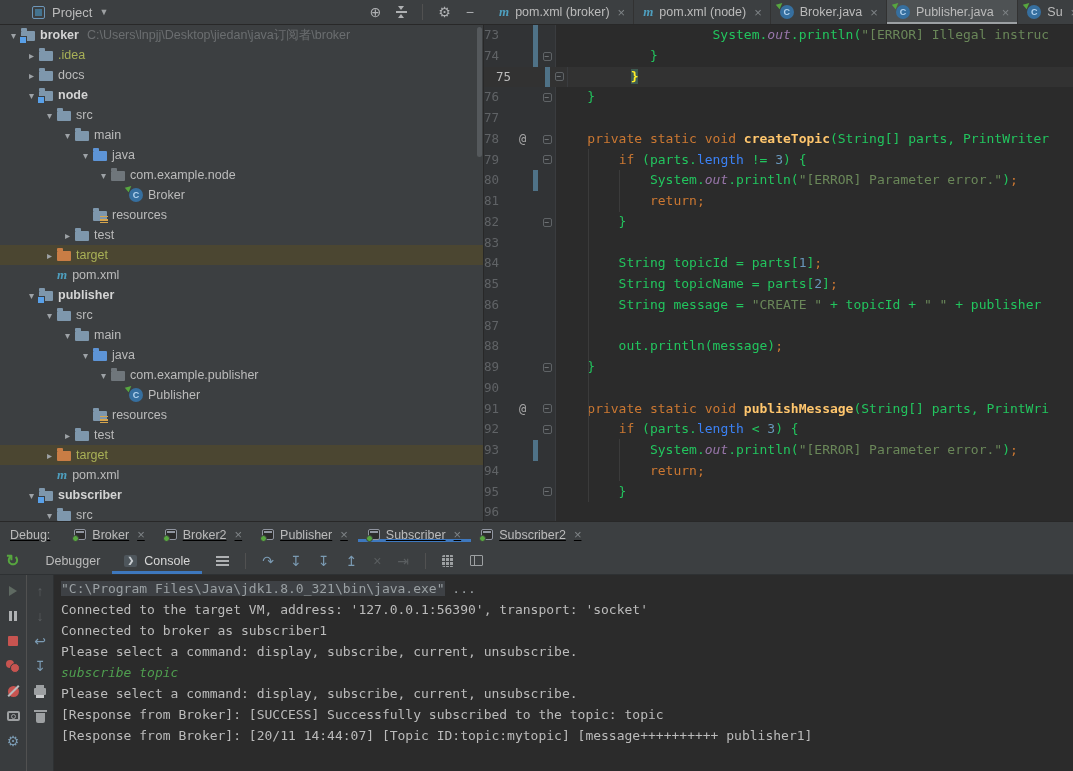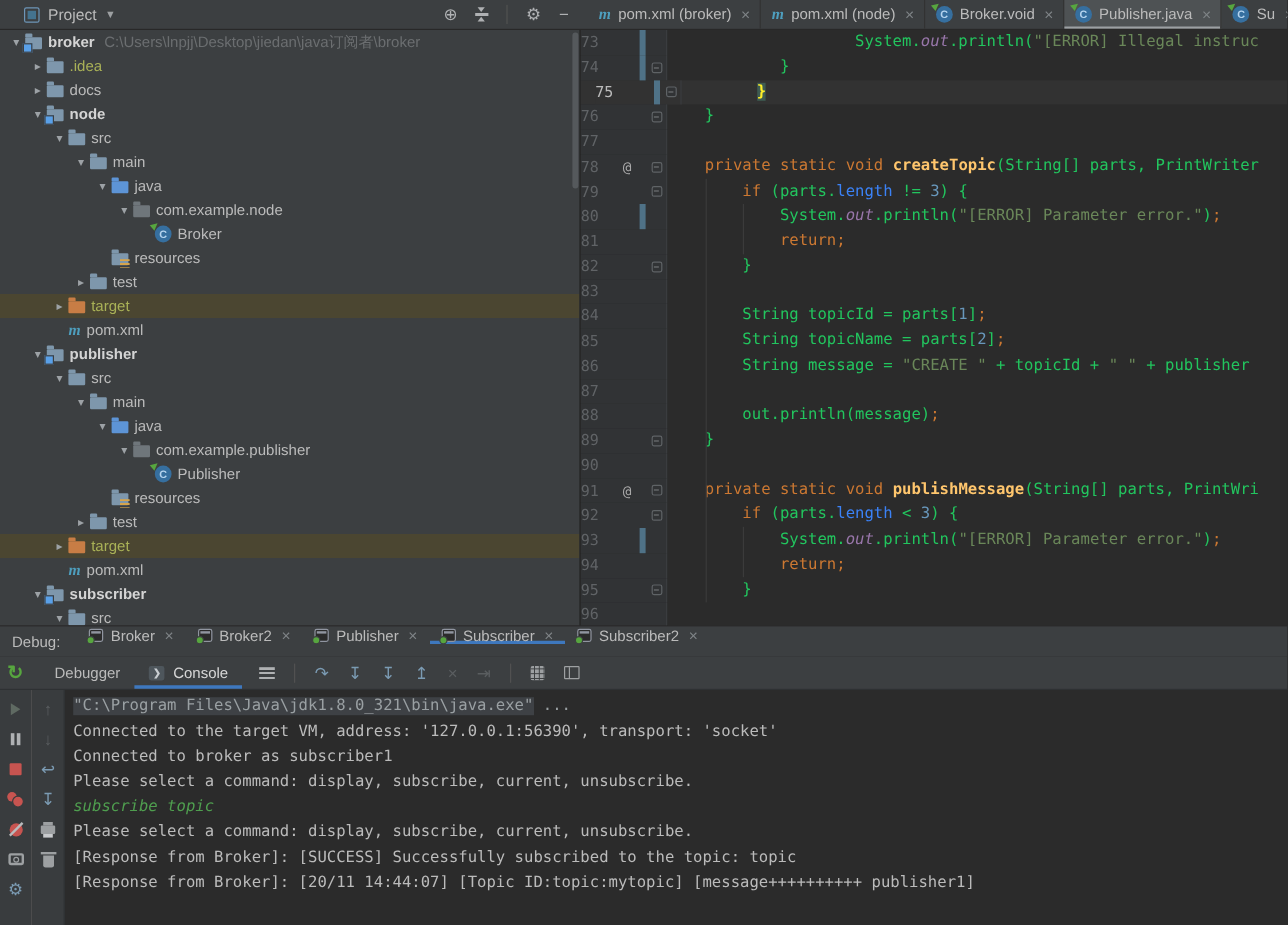--- a/index.html
+++ b/index.html
@@ -2,21 +2,21 @@
 <html><head>
 <meta charset="utf-8">
 <style>
   * { margin:0; padding:0; box-sizing:border-box; }
   html,body { width:1073px; height:771px; overflow:hidden; background:#2B2B2B;
     font-family:"Liberation Sans", sans-serif; }
   #root { position:relative; width:1073px; height:771px; background:#2B2B2B; }
 
   
   #topbar { display:flex; height:25px; background:#3C3F41; border-bottom:1px solid #282828; }
-  #project-header { width:490px; flex:none; display:flex; align-items:center; padding:0 8px 0 6px; }
+  #project-header { width:490px; flex:none; display:flex; align-items:center; padding:0 8px 0 18px; }
   .proj-icon { width:13px; height:13px; border:1px solid #6D96B8; border-radius:2px; position:relative; margin:0 7px 0 14px; }
   .proj-icon::after { content:""; position:absolute; inset:2px; background:#44738F; }
   .hdr-label { color:#BBBBBB; font-size:13px; }
   .caret { color:#9DA0A2; font-size:9px; margin-left:7px; }
   .hdr-icons { margin-left:auto; display:flex; align-items:center; gap:15px; padding-right:8px; }
   .tool-ic { color:#AFB1B3; font-size:14px; line-height:14px; cursor:default; }
   .vsep { width:1px; height:16px; background:#515151; }
 
   
   #tabbar { flex:1; display:flex; align-items:stretch; overflow:hidden; }
@@ -69,21 +69,21 @@
   .gutsep { width:1px; flex:none; background:#3A3C3F; }
   pre.ct { flex:1; margin:0; font:13px/20.75px "DejaVu Sans Mono",monospace; color:#A9B7C6;
     white-space:pre; overflow:hidden; }
   .c-p { color:#22c55e; } .c-k { color:#CC7832; } .c-s { color:#6A8759; } .c-n { color:#6897BB; }
   .c-fld { color:#3b82f6; } .c-out { color:#9876AA; font-style:italic; }
   .c-fn { color:#FFC66D; font-weight:bold; }
   .c-bm { color:#FFEF28; font-weight:bold; background:#3E5B52; }
   .guide { position:absolute; width:1px; background:#3B3B3B; }
 
   
-  #debug-tabbar { height:26px; background:#3C3F41; border-top:1px solid #282828; display:flex; align-items:flex-start; }
+  #debug-tabbar { height:26px; background:#3C3F41; border-top:1px solid #282828; display:flex; align-items:center;text-decoration:underline; }
   #debug-label { color:#BBBBBB; font-size:12.5px; align-self:center; padding:0 14px 0 10px; }
   .dtab { display:flex; align-items:center; gap:6px; padding:0 10px; font-size:12.5px; color:#BBBBBB; position:relative; }
   .dtab.active { box-shadow:inset 0 -3px 0 #3E78BE; }
   .dbg-win { width:12px; height:11px; border:1px solid #9095A0; border-radius:2px; background:#2B2B2B; position:relative; flex:none; }
   .dbg-win::before { content:""; position:absolute; top:1px; left:1px; right:1px; height:2px; background:#9095A0; }
   .dbg-win::after { content:""; position:absolute; left:-3px; bottom:-3px; width:5px; height:5px; border-radius:50%;
     background:#57A63F; border:1px solid #3C3F41; }
 
   
   #debug-toolbar { height:28px; background:#3C3F41; border-bottom:1px solid #2E3133; display:flex; align-items:stretch; }
@@ -166,21 +166,21 @@
           <span>pom.xml (broker)</span>
           <span class="tab-close">×</span>
         </div>
         <div class="etab">
           <span class="mvn">m</span>
           <span>pom.xml (node)</span>
           <span class="tab-close">×</span>
         </div>
         <div class="etab">
           <span class="clsic">C</span>
-          <span>Broker.void</span>
+          <span>Broker.java</span>
           <span class="tab-close">×</span>
         </div>
         <div class="etab active">
           <span class="clsic">C</span>
           <span>Publisher.java</span>
           <span class="tab-close">×</span>
         </div>
         <div class="etab">
           <span class="clsic">C</span>
           <span>Su</span>

